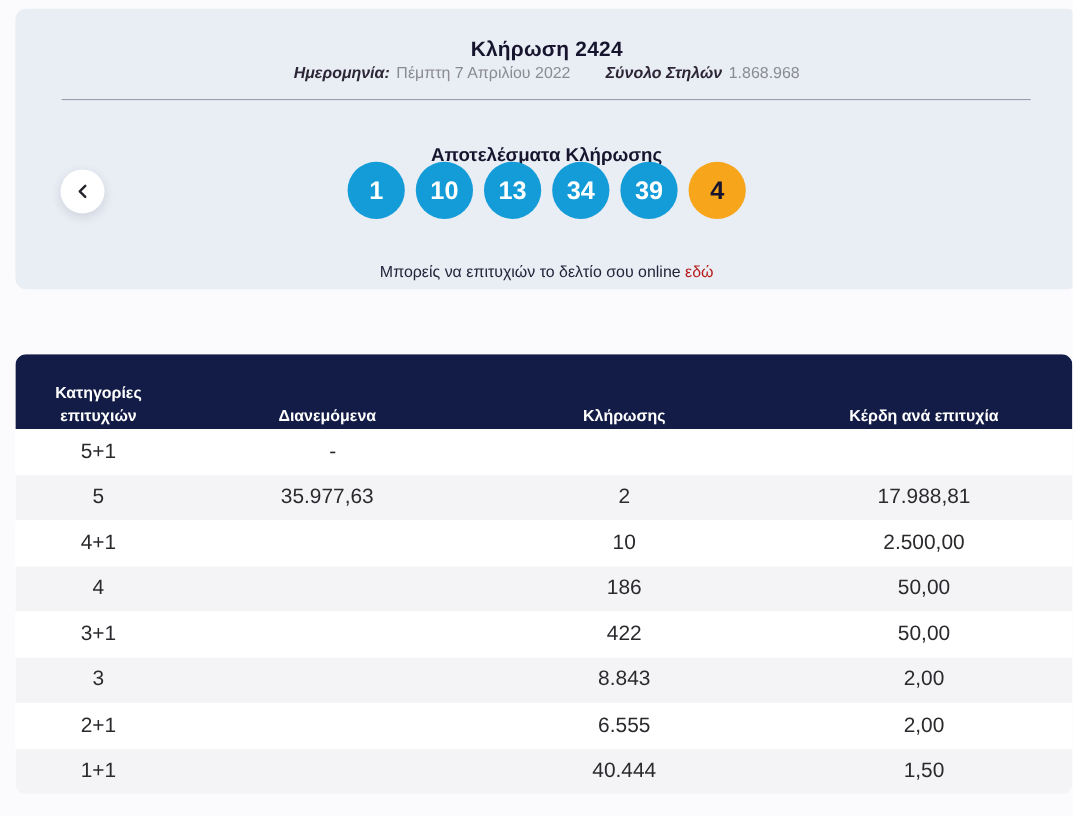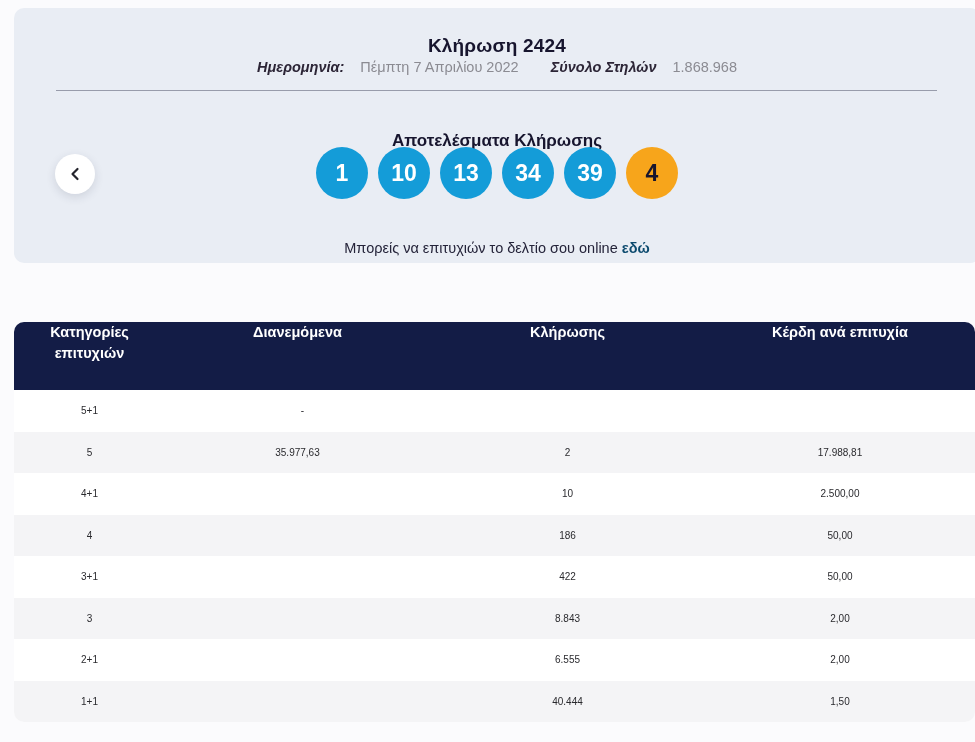--- a/index.html
+++ b/index.html
@@ -28,21 +28,21 @@
   .draw-title{
     position:absolute;top:14px;left:0;right:0;text-align:center;
     font-size:19px;font-weight:800;color:var(--text-dark);letter-spacing:.2px;
   }
   .draw-meta{
     position:absolute;top:51px;left:0;right:0;
     display:flex;justify-content:center;gap:32px;
     font-size:14.5px;
   }
   .meta-label{font-weight:700;color:var(--label-dark);font-style:italic;}
-  .meta-value{color:var(--value-gray);margin-left:16px;}
+  .meta-value{color:var(--value-gray);margin-left:6px;}
   .draw-divider{
     position:absolute;top:82px;left:42px;width:881px;height:1px;
     background:#989cab;
   }
   .results-title{
     position:absolute;top:109px;left:0;right:0;text-align:center;
     font-size:17px;font-weight:800;color:var(--text-dark);
   }
   .balls-row{
     position:absolute;top:139px;left:0;right:0;
@@ -52,43 +52,43 @@
     width:52px;height:52px;border-radius:50%;
     background:var(--ball-blue);color:#fff;
     font-size:23px;font-weight:700;
     display:flex;align-items:center;justify-content:center;
   }
   .ball--bonus{background:var(--ball-orange);color:var(--text-dark);}
   .deposit-line{
     position:absolute;top:217px;left:0;right:0;text-align:center;
     font-size:14.5px;color:#242339;
   }
-  .deposit-link{font-weight:700;color:#0c4a6e;cursor:pointer;}
+  .deposit-link{font-weight:400;color:#b91c1c;cursor:pointer;}
 
   
   .prev-btn{
     position:absolute;left:55px;top:154px;width:40px;height:40px;
     border-radius:50%;background:#fff;border:none;
     box-shadow:0 3px 10px rgba(40,50,80,.14);
     display:flex;align-items:center;justify-content:center;cursor:pointer;
   }
 
   
   .results-table{
     position:absolute;left:14px;top:322px;width:961px;
     border-radius:10px;overflow:hidden;background:#fff;
   }
   .t-head{
-    display:flex;align-items:flex-start;height:68px;
+    display:flex;align-items:flex-end;height:68px;
     background:var(--table-header-bg);color:#fff;
     font-weight:700;font-size:14.5px;line-height:1.45;
   }
   .t-row{
     display:flex;align-items:center;height:41.5px;
-    font-size:10px;color:#2a2a2e;background:#fff;
+    font-size:19px;color:#2a2a2e;background:#fff;
   }
   .t-body .t-row:nth-child(even){background:var(--row-alt-bg);}
   .c1,.c2,.c3,.c4{text-align:center;}
   .c1{width:151px;}
   .c2{width:265px;}
   .c3{width:275px;}
   .c4{width:270px;}
   .c1 .wrap{display:inline-block;max-width:108px;}
 </style>
 </head>

